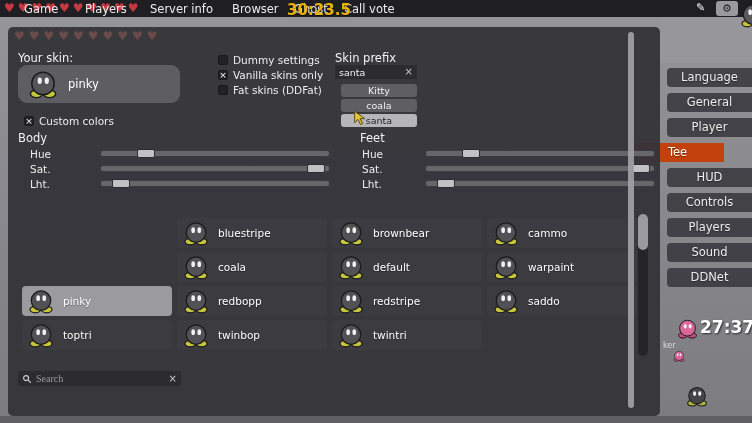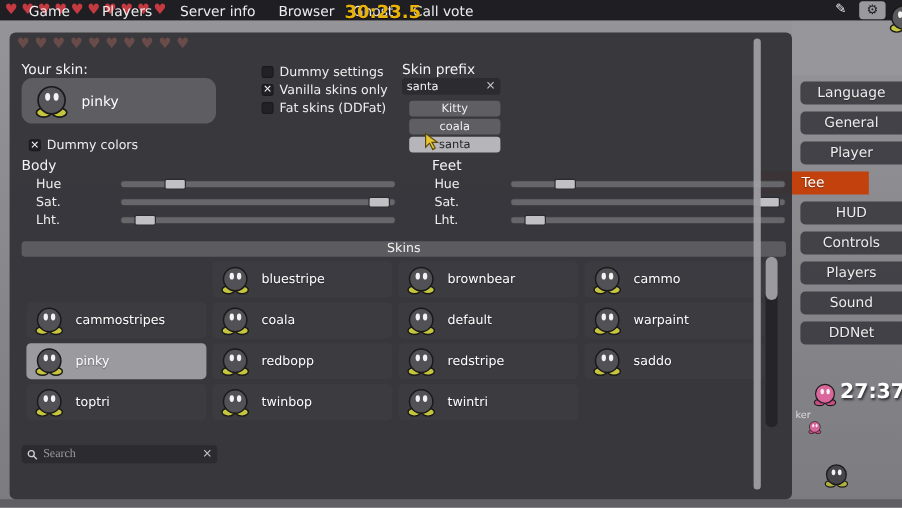--- a/index.html
+++ b/index.html
@@ -143,21 +143,21 @@
   <div class="prefix-btn" style="top:72px">coala</div>
   <div class="prefix-btn hovered" style="top:87px">santa</div>
   <span class="cursor">
     <svg viewBox="0 0 24 24">
         <path d="M4 2 L4 19 L9 14 L13 22 L16 20 L12 13 L19 13 Z" fill="#e8c535" stroke="#5a4a10" stroke-width="1.5"></path>
       </svg>
   </span>
 
   <span class="cb" style="left:16px;top:88px">
     <span class="cb-box">×</span>
-    <span class="cb-label">Dummy colors</span>
+    <span class="cb-label">Custom colors</span>
   </span>
 
   <span class="lbl" style="left:10px;top:104px">Body</span>
   <span class="lbl" style="left:352px;top:104px">Feet</span>
 
   <span class="small-lbl" style="left:22px;top:121px">Hue</span>
   <div class="rail" style="left:92px;top:123px">
       <div class="knob" style="left:36px"></div>
     </div>
   <span class="small-lbl" style="left:22px;top:136px">Sat.</span>
@@ -175,21 +175,20 @@
     </div>
   <span class="small-lbl" style="left:354px;top:136px">Sat.</span>
   <div class="rail" style="left:417px;top:138px">
       <div class="knob" style="left:206px"></div>
     </div>
   <span class="small-lbl" style="left:354px;top:151px">Lht.</span>
   <div class="rail" style="left:417px;top:153px">
       <div class="knob" style="left:11px"></div>
     </div>
 
-  <div class="skins-header">Skins</div>
 
   <div class="skin-item" style="left:169px;top:191px">
       <span class="tee">
         <svg viewBox="0 0 64 64">
     <ellipse cx="18" cy="53" rx="13" ry="8" fill="#c6c63e" stroke="#1a1a1a" stroke-width="3"></ellipse>
     <ellipse cx="46" cy="53" rx="13" ry="8" fill="#c6c63e" stroke="#1a1a1a" stroke-width="3"></ellipse>
     <circle cx="32" cy="31" r="24" fill="#515156" stroke="#1a1a1a" stroke-width="3"></circle>
     <ellipse cx="25" cy="25" rx="4.5" ry="7" fill="#f2f2f2"></ellipse>
     <ellipse cx="40" cy="25" rx="4.5" ry="7" fill="#f2f2f2"></ellipse>
   </svg>
@@ -212,32 +211,20 @@
       <span class="tee">
         <svg viewBox="0 0 64 64">
     <ellipse cx="18" cy="53" rx="13" ry="8" fill="#c6c63e" stroke="#1a1a1a" stroke-width="3"></ellipse>
     <ellipse cx="46" cy="53" rx="13" ry="8" fill="#c6c63e" stroke="#1a1a1a" stroke-width="3"></ellipse>
     <circle cx="32" cy="31" r="24" fill="#515156" stroke="#1a1a1a" stroke-width="3"></circle>
     <ellipse cx="25" cy="25" rx="4.5" ry="7" fill="#f2f2f2"></ellipse>
     <ellipse cx="40" cy="25" rx="4.5" ry="7" fill="#f2f2f2"></ellipse>
   </svg>
       </span>
       <span class="nm">cammo</span>
-    </div>
-  <div class="skin-item" style="left:14px;top:225px">
-      <span class="tee">
-        <svg viewBox="0 0 64 64">
-    <ellipse cx="18" cy="53" rx="13" ry="8" fill="#c6c63e" stroke="#1a1a1a" stroke-width="3"></ellipse>
-    <ellipse cx="46" cy="53" rx="13" ry="8" fill="#c6c63e" stroke="#1a1a1a" stroke-width="3"></ellipse>
-    <circle cx="32" cy="31" r="24" fill="#515156" stroke="#1a1a1a" stroke-width="3"></circle>
-    <ellipse cx="25" cy="25" rx="4.5" ry="7" fill="#f2f2f2"></ellipse>
-    <ellipse cx="40" cy="25" rx="4.5" ry="7" fill="#f2f2f2"></ellipse>
-  </svg>
-      </span>
-      <span class="nm">cammostripes</span>
     </div>
   <div class="skin-item" style="left:169px;top:225px">
       <span class="tee">
         <svg viewBox="0 0 64 64">
     <ellipse cx="18" cy="53" rx="13" ry="8" fill="#c6c63e" stroke="#1a1a1a" stroke-width="3"></ellipse>
     <ellipse cx="46" cy="53" rx="13" ry="8" fill="#c6c63e" stroke="#1a1a1a" stroke-width="3"></ellipse>
     <circle cx="32" cy="31" r="24" fill="#515156" stroke="#1a1a1a" stroke-width="3"></circle>
     <ellipse cx="25" cy="25" rx="4.5" ry="7" fill="#f2f2f2"></ellipse>
     <ellipse cx="40" cy="25" rx="4.5" ry="7" fill="#f2f2f2"></ellipse>
   </svg>

